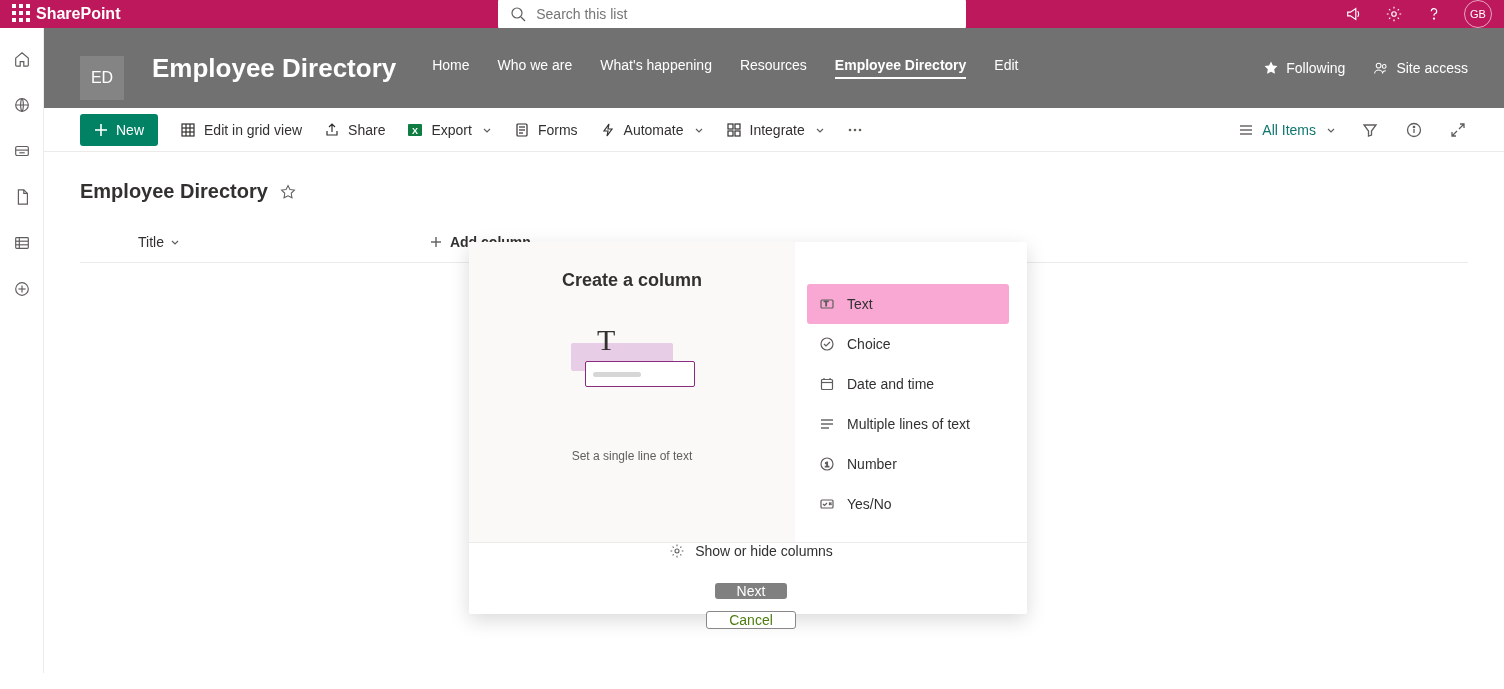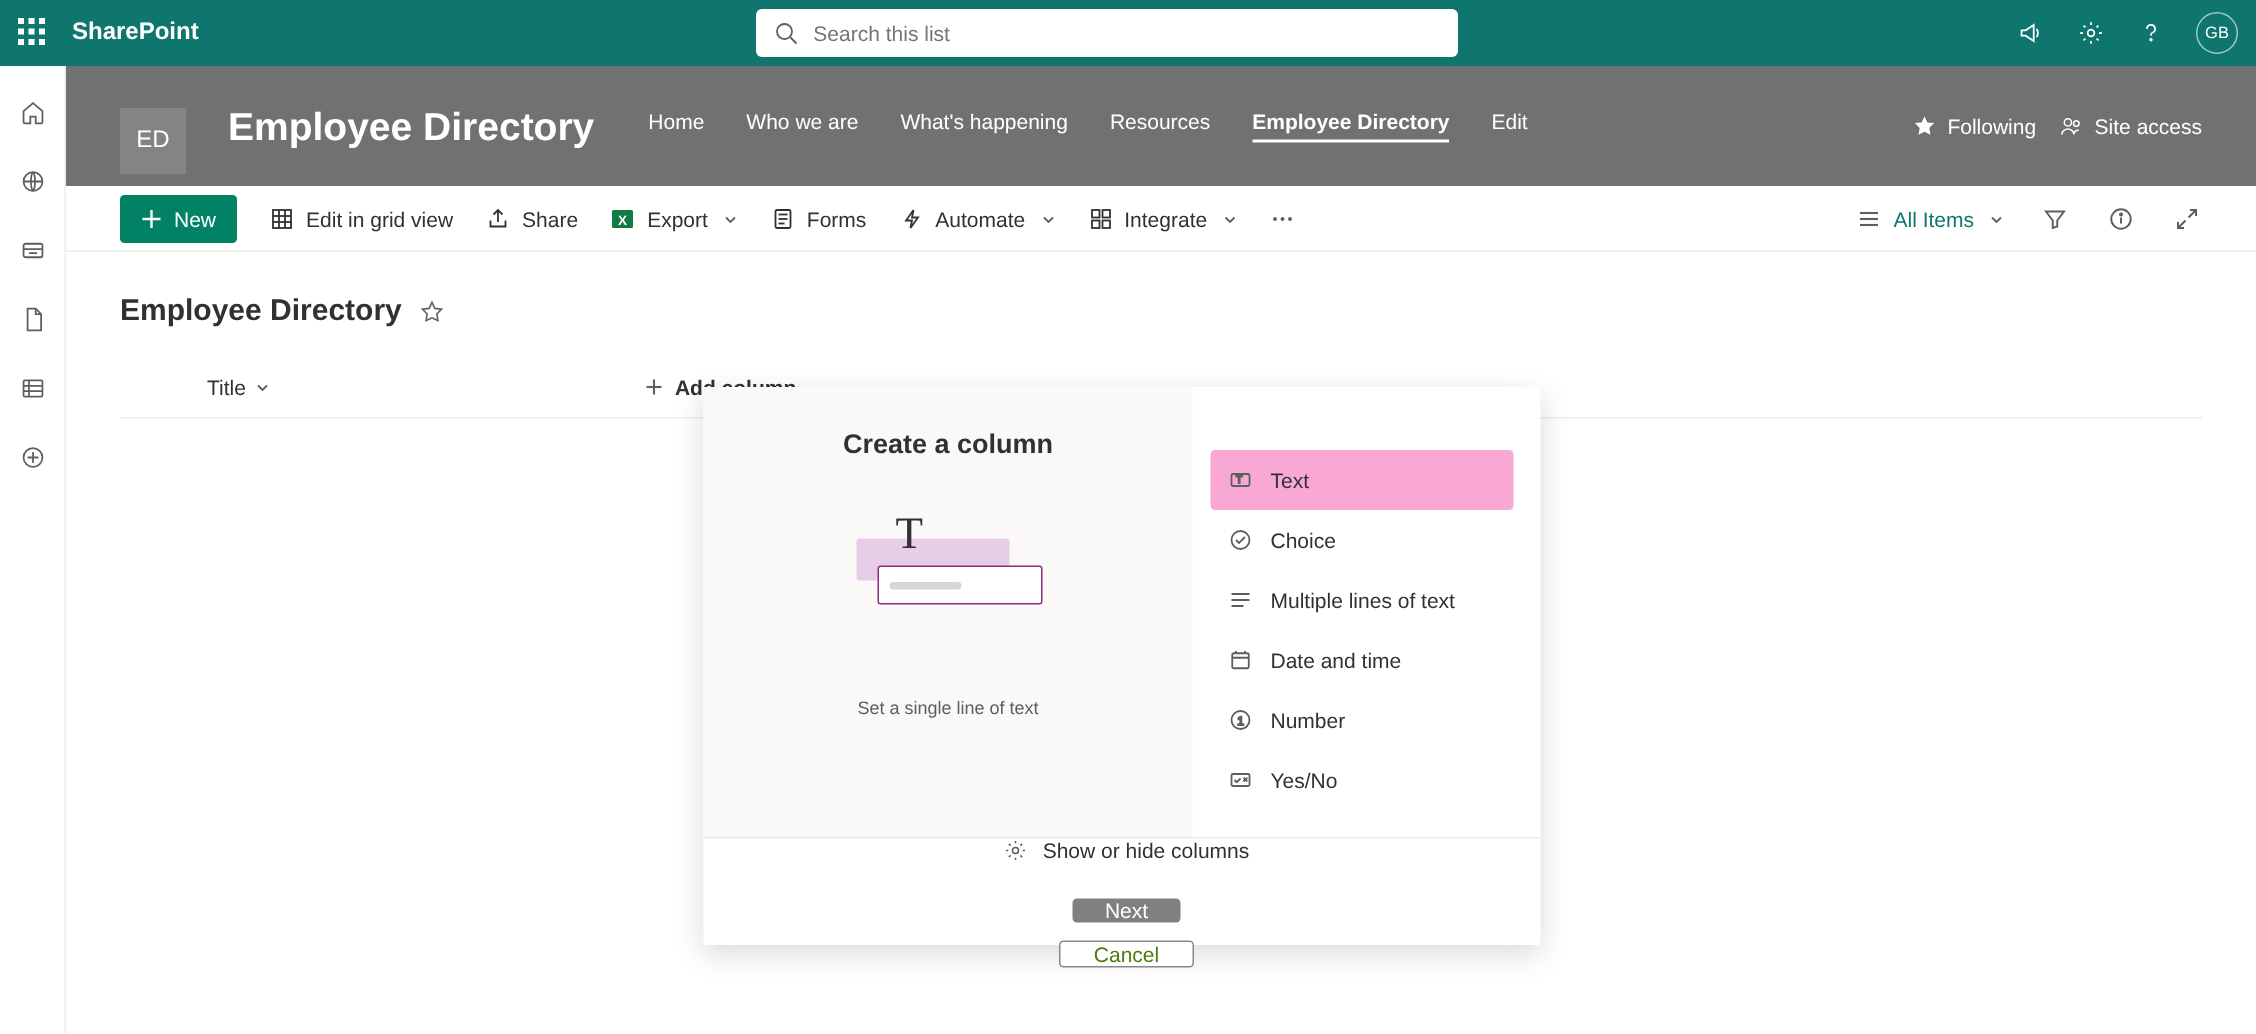--- a/index.html
+++ b/index.html
@@ -1,19 +1,19 @@
 <!DOCTYPE html>
 <html><head>
 <meta charset="utf-8">
 <style>
   * { box-sizing: border-box; margin: 0; padding: 0; }
   body { font-family: "Segoe UI", -apple-system, BlinkMacSystemFont, sans-serif; font-size: 14px; color: #323130; background: #fff; overflow: hidden; }
 
   
-  .topbar { height: 44px; background: #0f766e; display: flex; align-items: center; padding: 0 12px; gap: 16px; color: #fff; }
+  .topbar { height: 28px; background: #be185d; display: flex; align-items: center; padding: 0 12px; gap: 4px; color: #fff; }
   .waffle { width: 20px; height: 20px; display: grid; grid-template-columns: repeat(3,4px); grid-template-rows: repeat(3,4px); gap: 3px; cursor: pointer; }
   .waffle span { background: #fff; }
   .app-name { font-size: 16px; font-weight: 600; }
   .searchwrap { flex:1; display:flex; justify-content:center; }
   .searchbox { width: 468px; height: 32px; background:#fff; border-radius:4px; display:flex; align-items:center; padding:0 12px; gap:10px; color:#605e5c; }
   .searchbox input { border:none; outline:none; flex:1; font-size:14px; background:transparent; }
   .topbar-right { display:flex; align-items:center; gap:20px; }
   .icon-btn { width:20px; height:20px; display:flex; align-items:center; justify-content:center; cursor:pointer; }
   .avatar { width:28px; height:28px; border-radius:50%; border:1px solid rgba(255,255,255,.6); display:flex; align-items:center; justify-content:center; font-size:11px; }
 
@@ -24,21 +24,21 @@
 
   .maincol { flex:1; display:flex; flex-direction:column; }
 
   
   .sitehdr { height:80px; background:#717171; color:#fff; display:flex; align-items:center; padding:0 36px; gap:28px; }
   .siteicon { width:44px; height:44px; background:#848484; display:flex; align-items:center; justify-content:center; font-size:16px;margin-top:20px; }
   .sitename { font-size:26px; font-weight:700; }
   .sitenav { display:flex; gap:28px; font-size:14px; margin-left: 8px; }
   .sitenav a { color:#fff; text-decoration:none; cursor:pointer; padding-bottom:4px; }
   .sitenav a.active { font-weight:600; border-bottom:2px solid #fff; }
-  .sitehdr-right { margin-left:auto; display:flex; gap:16px; align-items:flex-end; }
+  .sitehdr-right { margin-left:auto; display:flex; gap:28px; align-items:flex-end; }
   .sitehdr-right .itm { display:flex; align-items:center; gap:7px; cursor:pointer; }
 
   
   .cmdbar { height:44px; border-bottom:1px solid #edebe9; display:flex; align-items:center; padding:0 36px; gap:22px; font-size:14px; color:#323130; }
   .cmd { display:flex; align-items:center; gap:8px; cursor:pointer; }
   .newbtn { background:#028265; color:#fff; height:32px; padding:0 14px; border-radius:3px; font-weight:400; }
   .cmdbar-right { margin-left:auto; display:flex; align-items:center; gap:24px; color:#0f766e; }
   .cmd svg, .cmdbar-right svg { flex-shrink:0; }
   .chev { margin-left:2px; }
 
@@ -357,38 +357,38 @@
               <div class="ic2">
                   <svg width="14" height="14" viewBox="0 0 14 14" fill="none" stroke="#605e5c" stroke-width="1.2">
                     <circle cx="7" cy="7" r="6"></circle>
                     <path d="M4 7l2 2 4-4"></path>
                   </svg>
                 </div>
               <span>Choice</span>
             </div>
             <div class="typeitem">
               <div class="ic2">
-                  <svg width="14" height="14" viewBox="0 0 14 14" fill="none" stroke="#605e5c" stroke-width="1.4">
-                    <line x1="1" y1="3" x2="13" y2="3"></line>
-                    <line x1="1" y1="7" x2="13" y2="7"></line>
-                    <line x1="1" y1="11" x2="9" y2="11"></line>
-                  </svg>
-                </div>
-              <span>Multiple lines of text</span>
-            </div>
-            <div class="typeitem">
-              <div class="ic2">
                   <svg width="14" height="14" viewBox="0 0 14 14" fill="none" stroke="#605e5c" stroke-width="1.2">
                     <rect x="1.5" y="2.5" width="11" height="10" rx="1"></rect>
                     <line x1="1.5" y1="5.5" x2="12.5" y2="5.5"></line>
                     <line x1="4" y1="1" x2="4" y2="3"></line>
                     <line x1="10" y1="1" x2="10" y2="3"></line>
                   </svg>
                 </div>
               <span>Date and time</span>
+            </div>
+            <div class="typeitem">
+              <div class="ic2">
+                  <svg width="14" height="14" viewBox="0 0 14 14" fill="none" stroke="#605e5c" stroke-width="1.4">
+                    <line x1="1" y1="3" x2="13" y2="3"></line>
+                    <line x1="1" y1="7" x2="13" y2="7"></line>
+                    <line x1="1" y1="11" x2="9" y2="11"></line>
+                  </svg>
+                </div>
+              <span>Multiple lines of text</span>
             </div>
             <div class="typeitem">
               <div class="ic2">
                   <svg width="14" height="14" viewBox="0 0 14 14" fill="none" stroke="#605e5c" stroke-width="1.2">
                     <circle cx="7" cy="7" r="6"></circle>
                     <text x="7" y="10" font-size="8" fill="#605e5c" text-anchor="middle">1</text>
                   </svg>
                 </div>
               <span>Number</span>
             </div>

